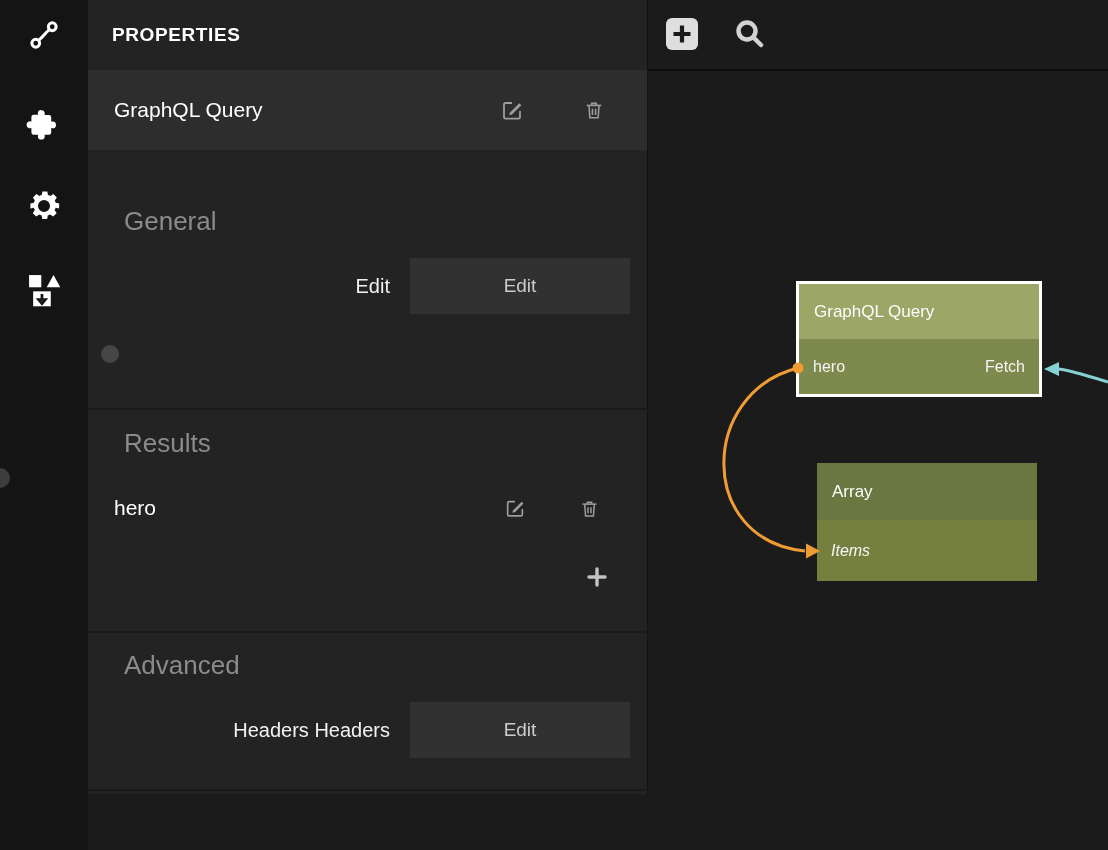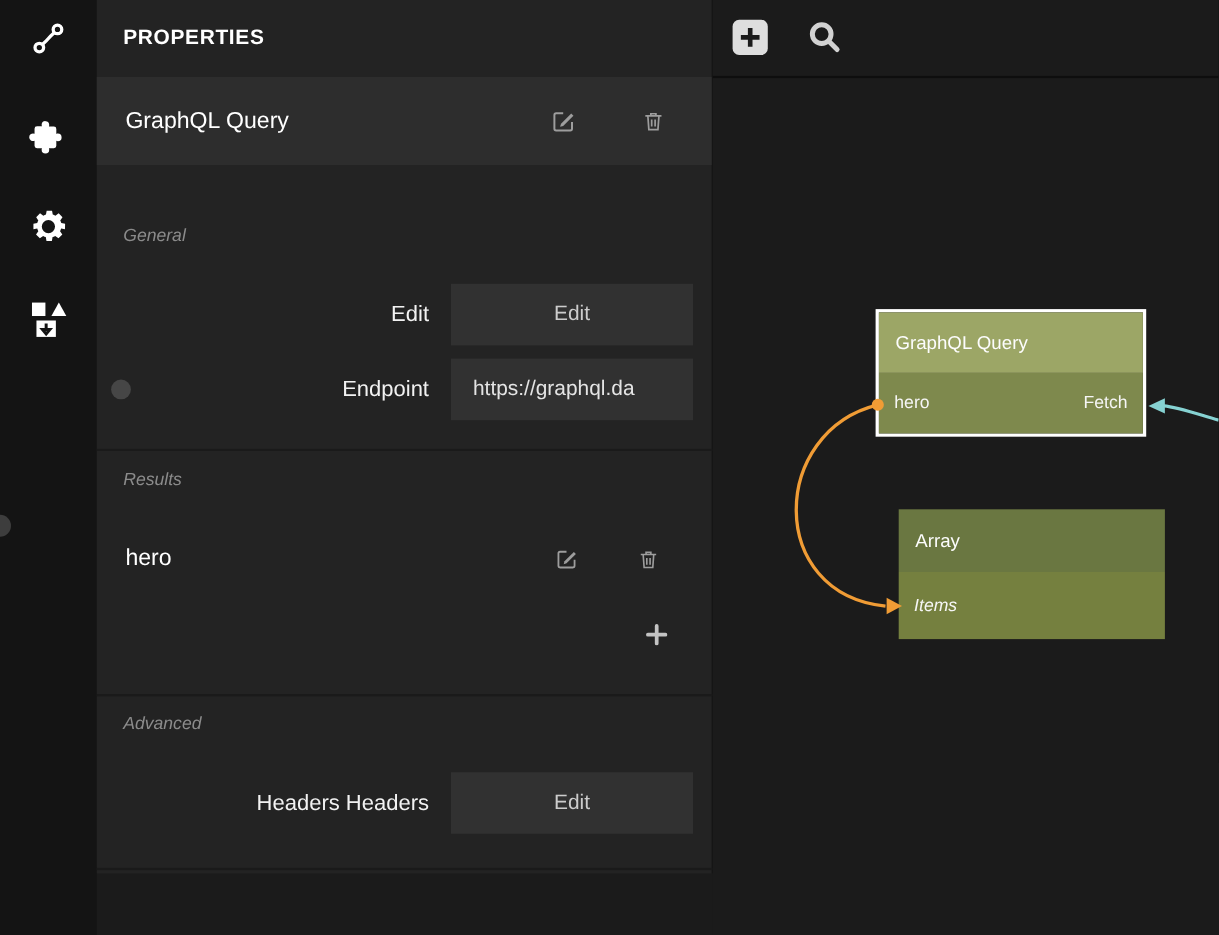--- a/index.html
+++ b/index.html
@@ -16,21 +16,21 @@
 
   
   .props { position: absolute; left: 88px; top: 0; width: 560px; height: 794px; background: #232323; border-right: 1px solid #121212; }
   .props-header { position: absolute; top: 0; left: 0; width: 100%; height: 70px; display: flex; align-items: center; padding: 0 24px; color: #ffffff; font-size: 19px; font-weight: 600; letter-spacing: 0.6px; }
   .node-row { position: absolute; top: 70px; left: 0; width: 100%; height: 80px; background: #2d2d2d; display: flex; align-items: center; padding: 0 26px; }
   .node-row .ttl { color: #ffffff; font-size: 21px; flex: 1; }
   .icon-btn { width: 26px; height: 26px; display: flex; align-items: center; justify-content: center; cursor: pointer; }
   .node-row .icon-btn.edit { margin-right: 56px; }
   .node-row .icon-btn.trash { margin-right: 14px; }
 
-  .section-label { position: absolute; left: 24px; color: #8b8b8b; font-size: 16px; font-style: italic; }
+  .section-label { position: absolute; left: 36px; color: #8b8b8b; font-size: 26px; }
   .divider { position: absolute; left: 0; width: 560px; height: 2px; background: #1a1a1a; }
 
   .field-row { position: absolute; left: 0; width: 560px; height: 56px; }
   .field-label { position: absolute; left: 0; top: 0; width: 302px; height: 56px; line-height: 56px; text-align: right; color: #f2f2f2; font-size: 20px; }
   .field-control { position: absolute; left: 322px; top: 0; width: 220px; height: 56px; background: #313131; color: #cccccc; font-size: 19px; display: flex; align-items: center; justify-content: center; cursor: pointer; }
   .field-input { position: absolute; left: 322px; top: 0; width: 220px; height: 56px; background: #313131; color: #e4e4e4; font-size: 19px; line-height: 56px; padding-left: 20px; white-space: nowrap; overflow: hidden; cursor: text; }
   .port-dot { position: absolute; left: 13px; top: 345px; width: 18px; height: 18px; border-radius: 50%; background: #464646; }
 
   .hero-row { position: absolute; top: 480px; left: 0; width: 560px; height: 56px; display: flex; align-items: center; padding: 0 26px; }
   .hero-row .nm { color: #ffffff; font-size: 21px; flex: 1; }
@@ -47,21 +47,21 @@
   .tool-btn.search { left: 84px; }
 
   .node { position: absolute; cursor: grab; }
   .node .hdr { display: flex; align-items: center; padding: 0 15px; color: #fdfdfd; font-size: 17px; }
   .node .ports { display: flex; align-items: center; justify-content: space-between; padding: 0 14px; color: #f6f6f6; font-size: 16px; }
 
   .node-graphql { left: 148px; top: 281px; width: 246px; height: 116px; border: 3px solid #ffffff; }
   .node-graphql .hdr { height: 55px; background: #9ca666; }
   .node-graphql .ports { height: 55px; background: #7e894d; }
 
-  .node-array { left: 169px; top: 463px; width: 242px; height: 118px; }
+  .node-array { left: 169px; top: 463px; width: 220px; height: 118px; }
   .node-array .hdr { height: 57px; background: #6a7741; }
   .node-array .ports { height: 61px; background: #75803f; font-style: italic; }
 
   .wires { position: absolute; left: 0; top: 0; width: 460px; height: 850px; pointer-events: none; }
 </style>
 </head>
 <body>
 
 <div class="app">
 
@@ -116,24 +116,20 @@
     </div>
 
     <div class="section-label" style="top:206px">General</div>
 
     <div class="field-row" style="top:258px">
       <div class="field-label">Edit</div>
       <div class="field-control">Edit</div>
     </div>
 
     <div class="port-dot"></div>
-    <div class="field-row" style="top:326px">
-      <div class="field-label">Endpoint</div>
-      <div class="field-input">https://graphql.da</div>
-    </div>
 
     <div class="divider" style="top:408px"></div>
 
     <div class="section-label" style="top:428px">Results</div>
 
     <div class="hero-row">
       <span class="nm">hero</span>
       <span class="icon-btn edit">
         <svg width="22" height="22" viewBox="0 0 24 24" fill="none" stroke="#9d9d9d" stroke-width="1.8">
           <path d="M20 13 v6 a1.6 1.6 0 0 1 -1.6 1.6 H 5.6 A1.6 1.6 0 0 1 4 19 V 6.6 A1.6 1.6 0 0 1 5.6 5 H 12"></path>

